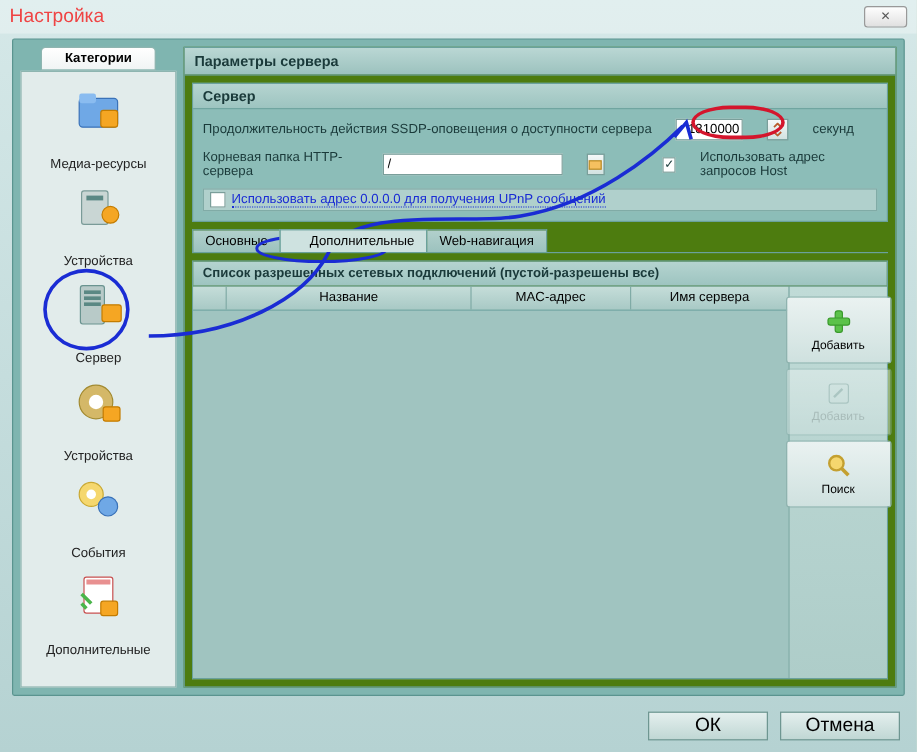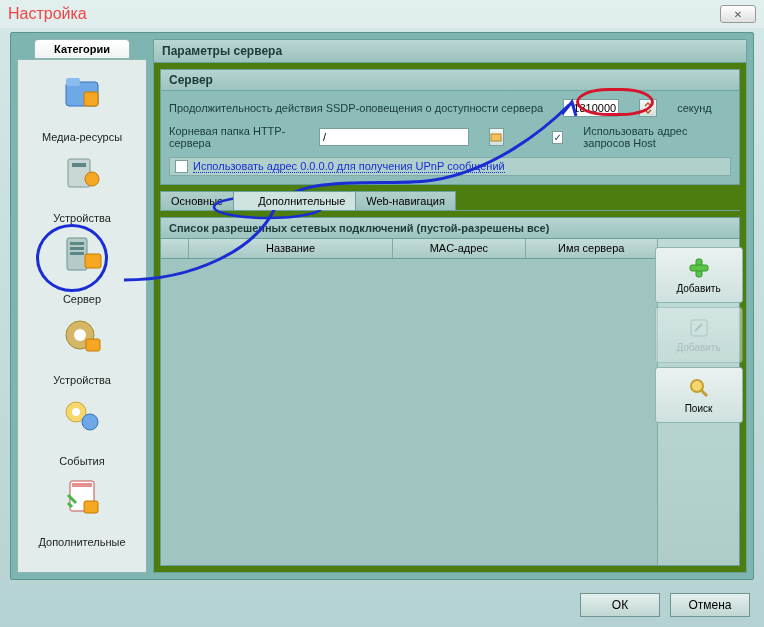--- a/index.html
+++ b/index.html
@@ -260,25 +260,25 @@
 }
 .act-btn.disabled { opacity: 0.5; }
 .button-bar {
   position: absolute;
   bottom: 10px;
   right: 14px;
   display: flex;
   gap: 10px;
 }
 .dlg-btn {
-  width: 80px;
+  width: 100px;
   height: 24px;
   border: 1px solid #6e9691;
   background: linear-gradient(180deg,#e4efee,#c0d7d4);
-  font-size: 12px;
+  font-size: 16px;
   cursor: pointer;
 }
 .red-circle {
   position: absolute;
   border: 3px solid #d4152c;
   border-radius: 50%/60%;
   pointer-events: none;
 }
 svg.annot-arrow { position: absolute; pointer-events: none; }
 </style>

